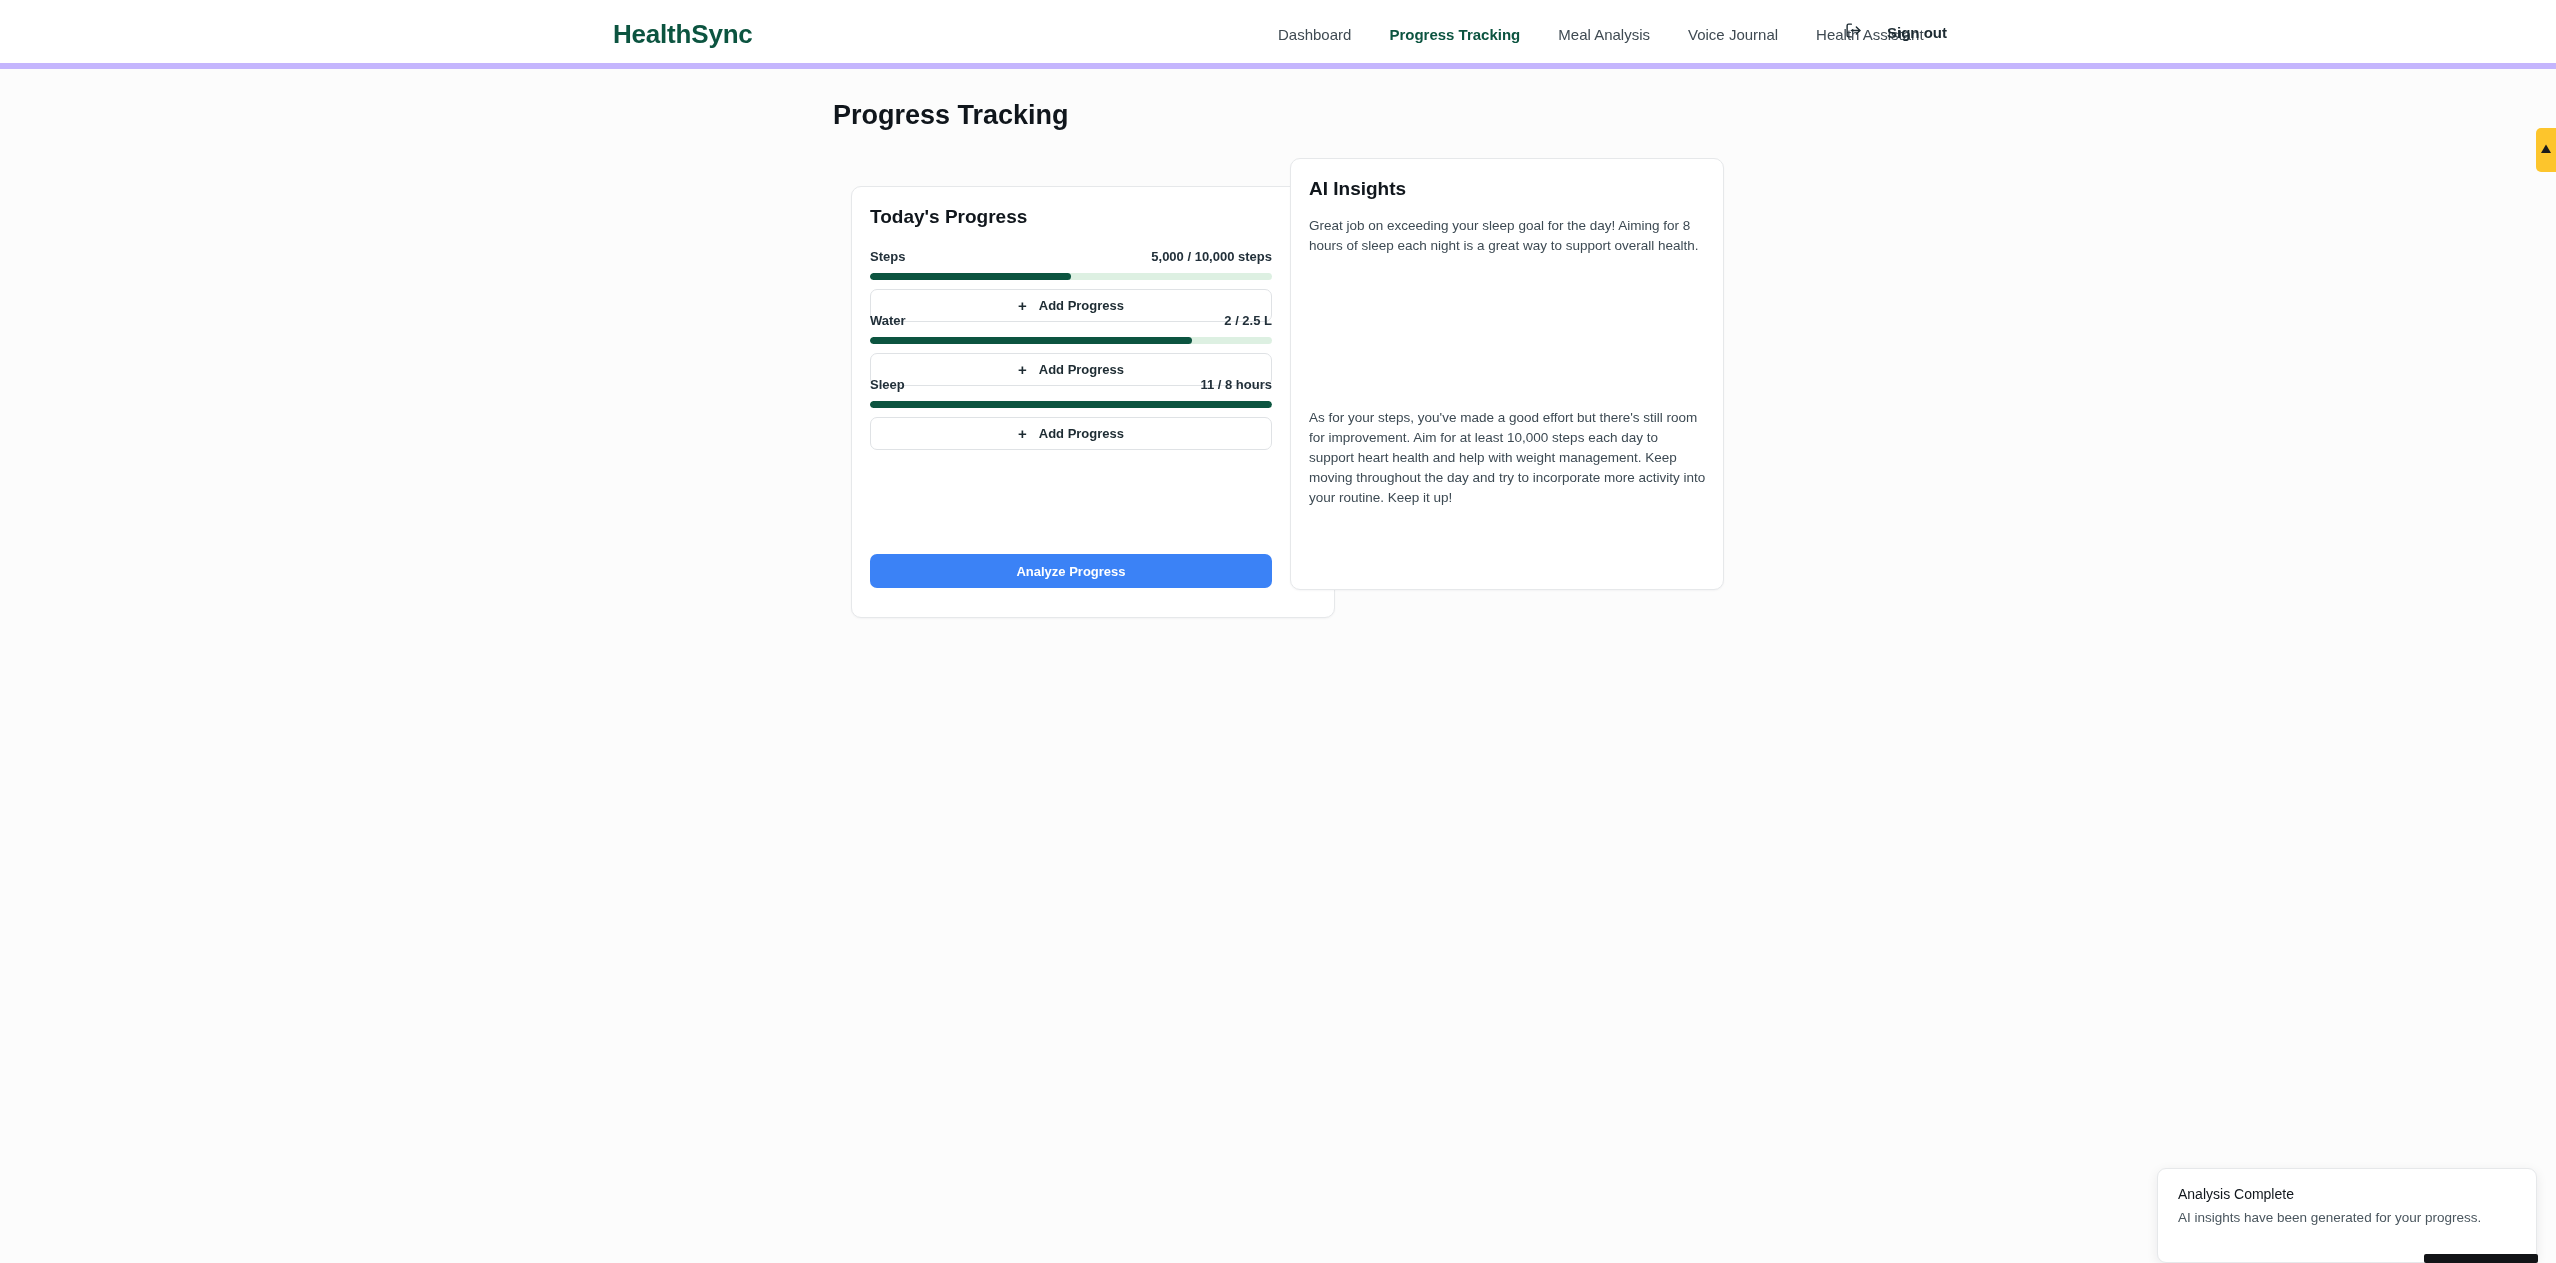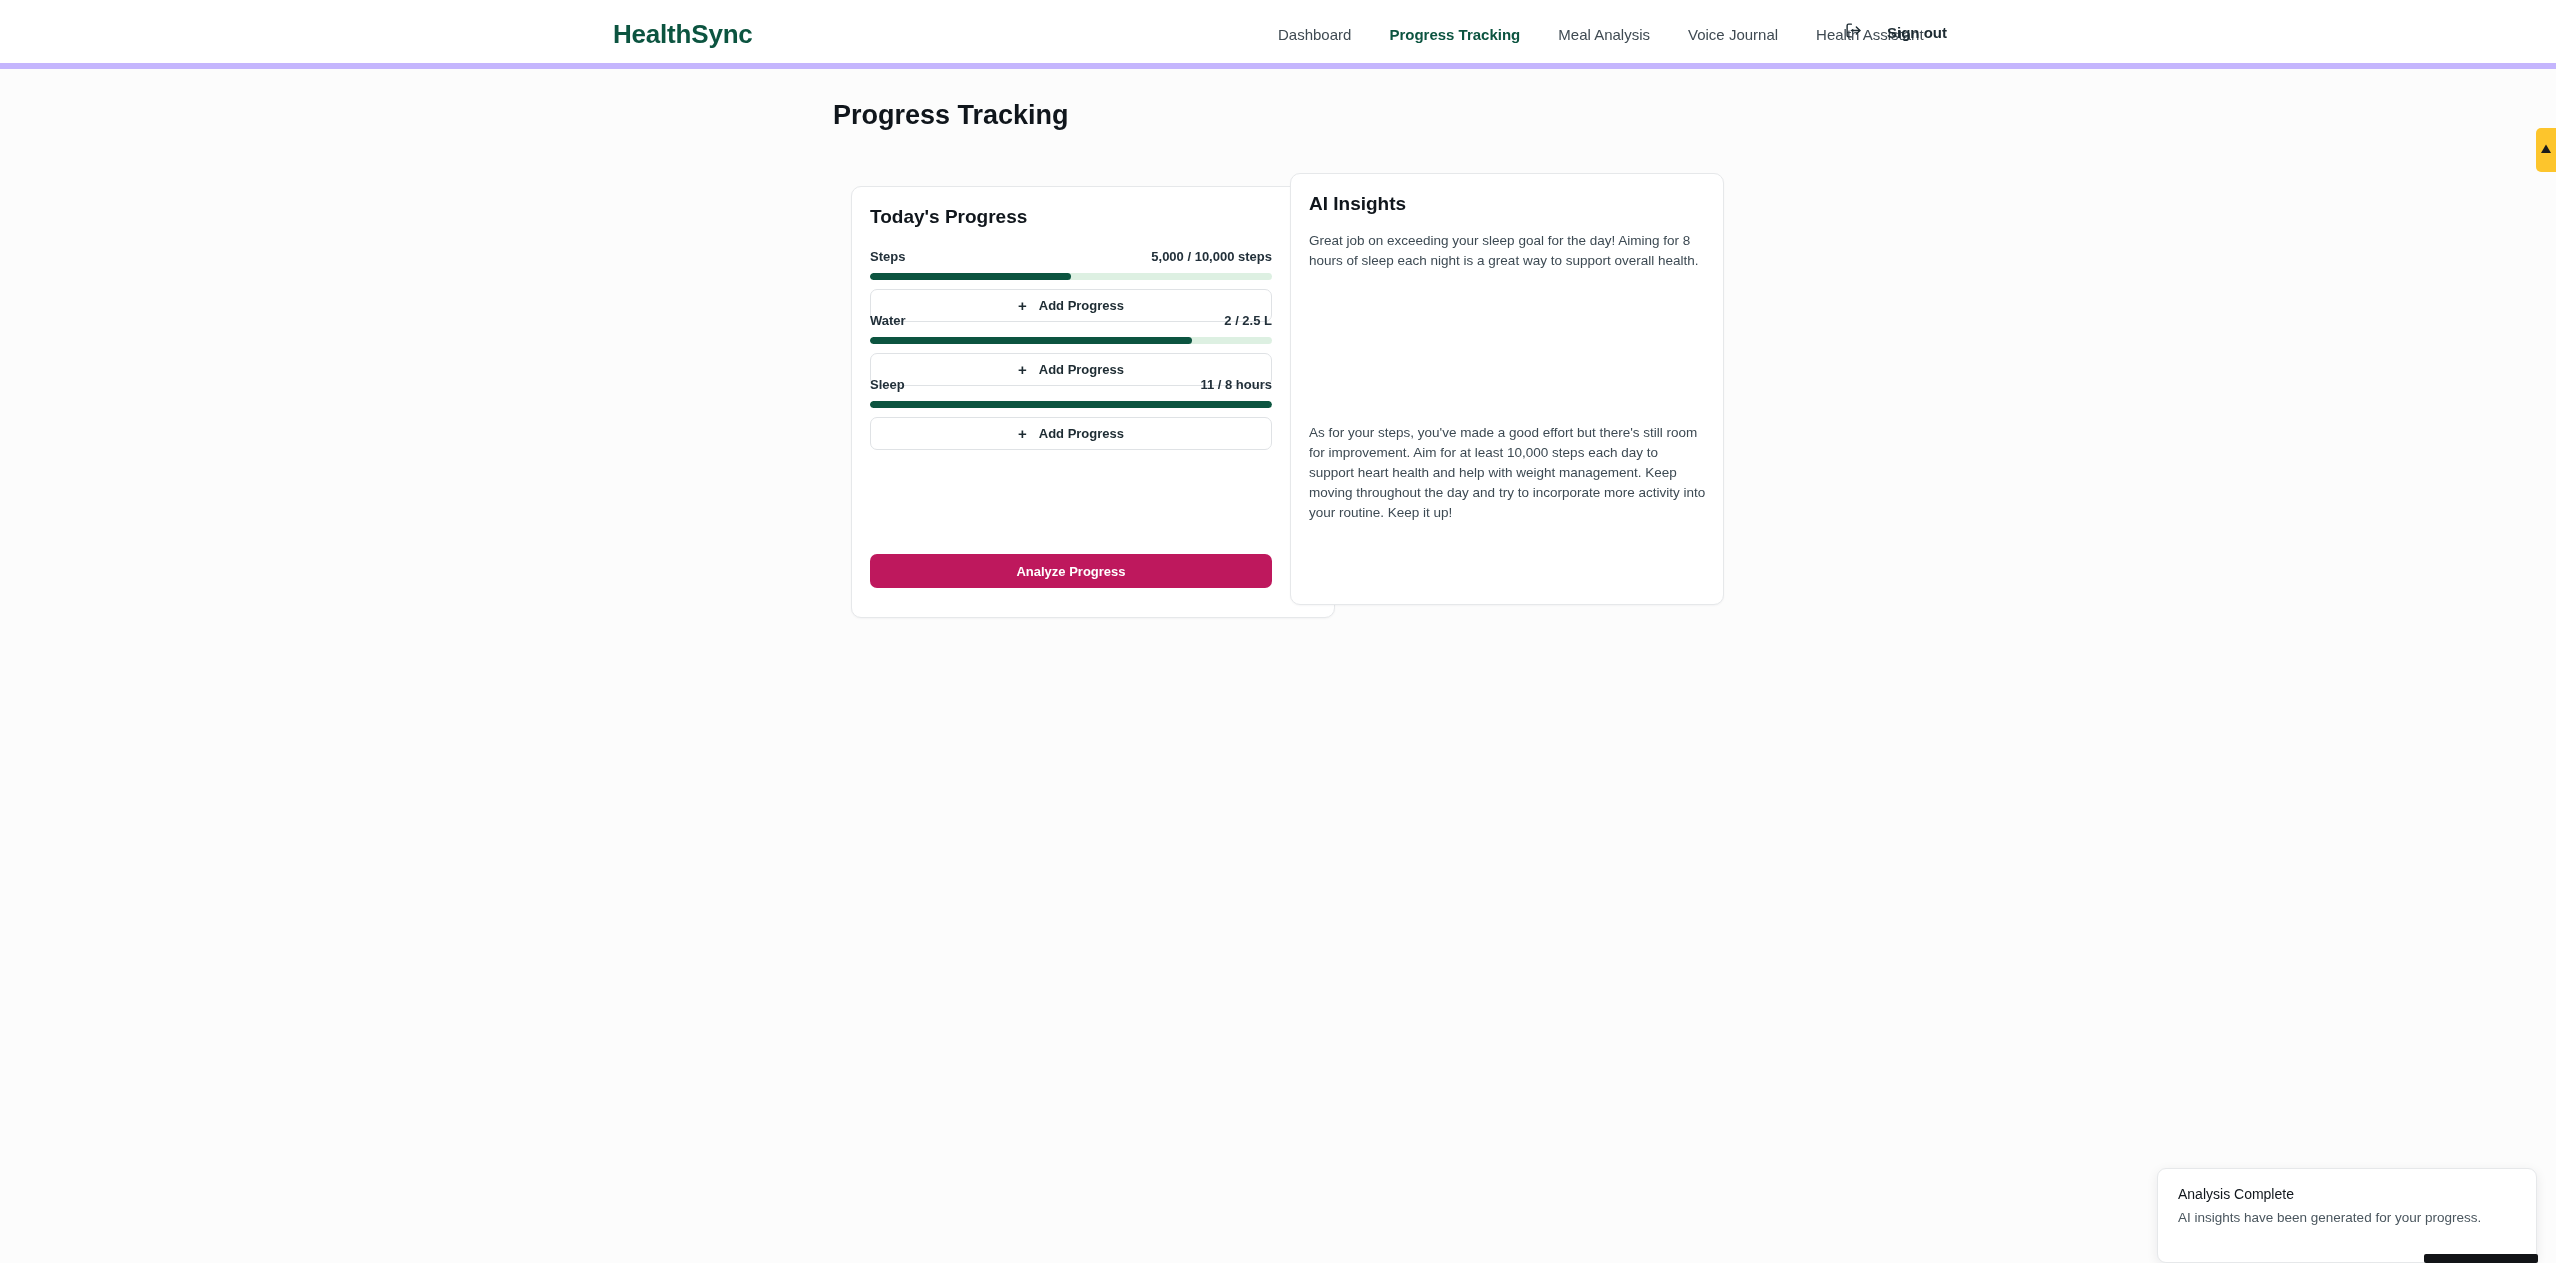--- a/index.html
+++ b/index.html
@@ -55,21 +55,21 @@
 
   
   .card {
     position: absolute;
     background: #ffffff;
     border: 1px solid #e6e8ea;
     border-radius: 10px;
     box-shadow: 0 1px 2px rgba(16,24,40,0.04);
   }
   #progress-card { left: 851px; top: 158px; width: 484px; height: 432px; margin-top: 28px; }
-  #insights-card { left: 1290px; top: 158px; width: 434px; height: 432px; margin-top: 15px; }
+  #insights-card { left: 1290px; top: 158px; width: 434px; height: 432px; }
   .card-title {
     position: absolute; left: 18px; top: 19px;
     font-size: 19px; font-weight: bold; color: #10161c;
   }
 
   
   .metric { position: absolute; left: 18px; width: 402px; }
   .metric-head {
     display: flex; justify-content: space-between; align-items: baseline;
     font-size: 13px;
@@ -89,21 +89,21 @@
     background: #ffffff;
     display: flex; align-items: center; justify-content: center; gap: 12px;
     font-size: 13px; color: #1d2b32; font-weight: 600;
     cursor: pointer;
   }
   .plus { font-size: 15px; color: #1d2b32; line-height: 1; }
 
   .analyze-btn {
     position: absolute; left: 18px; top: 367px;
     width: 402px; height: 34px;
-    background: #be185d; color: #ffffff;
+    background: #3b82f6; color: #ffffff;
     border: none; border-radius: 7px;
     font-size: 13px; font-weight: bold;
     font-family: "Liberation Sans", sans-serif;
     cursor: pointer;
   }
 
   
   .insight-p {
     position: absolute; left: 18px; width: 397px;
     font-size: 13.5px; line-height: 20px; color: #3d4a53;

